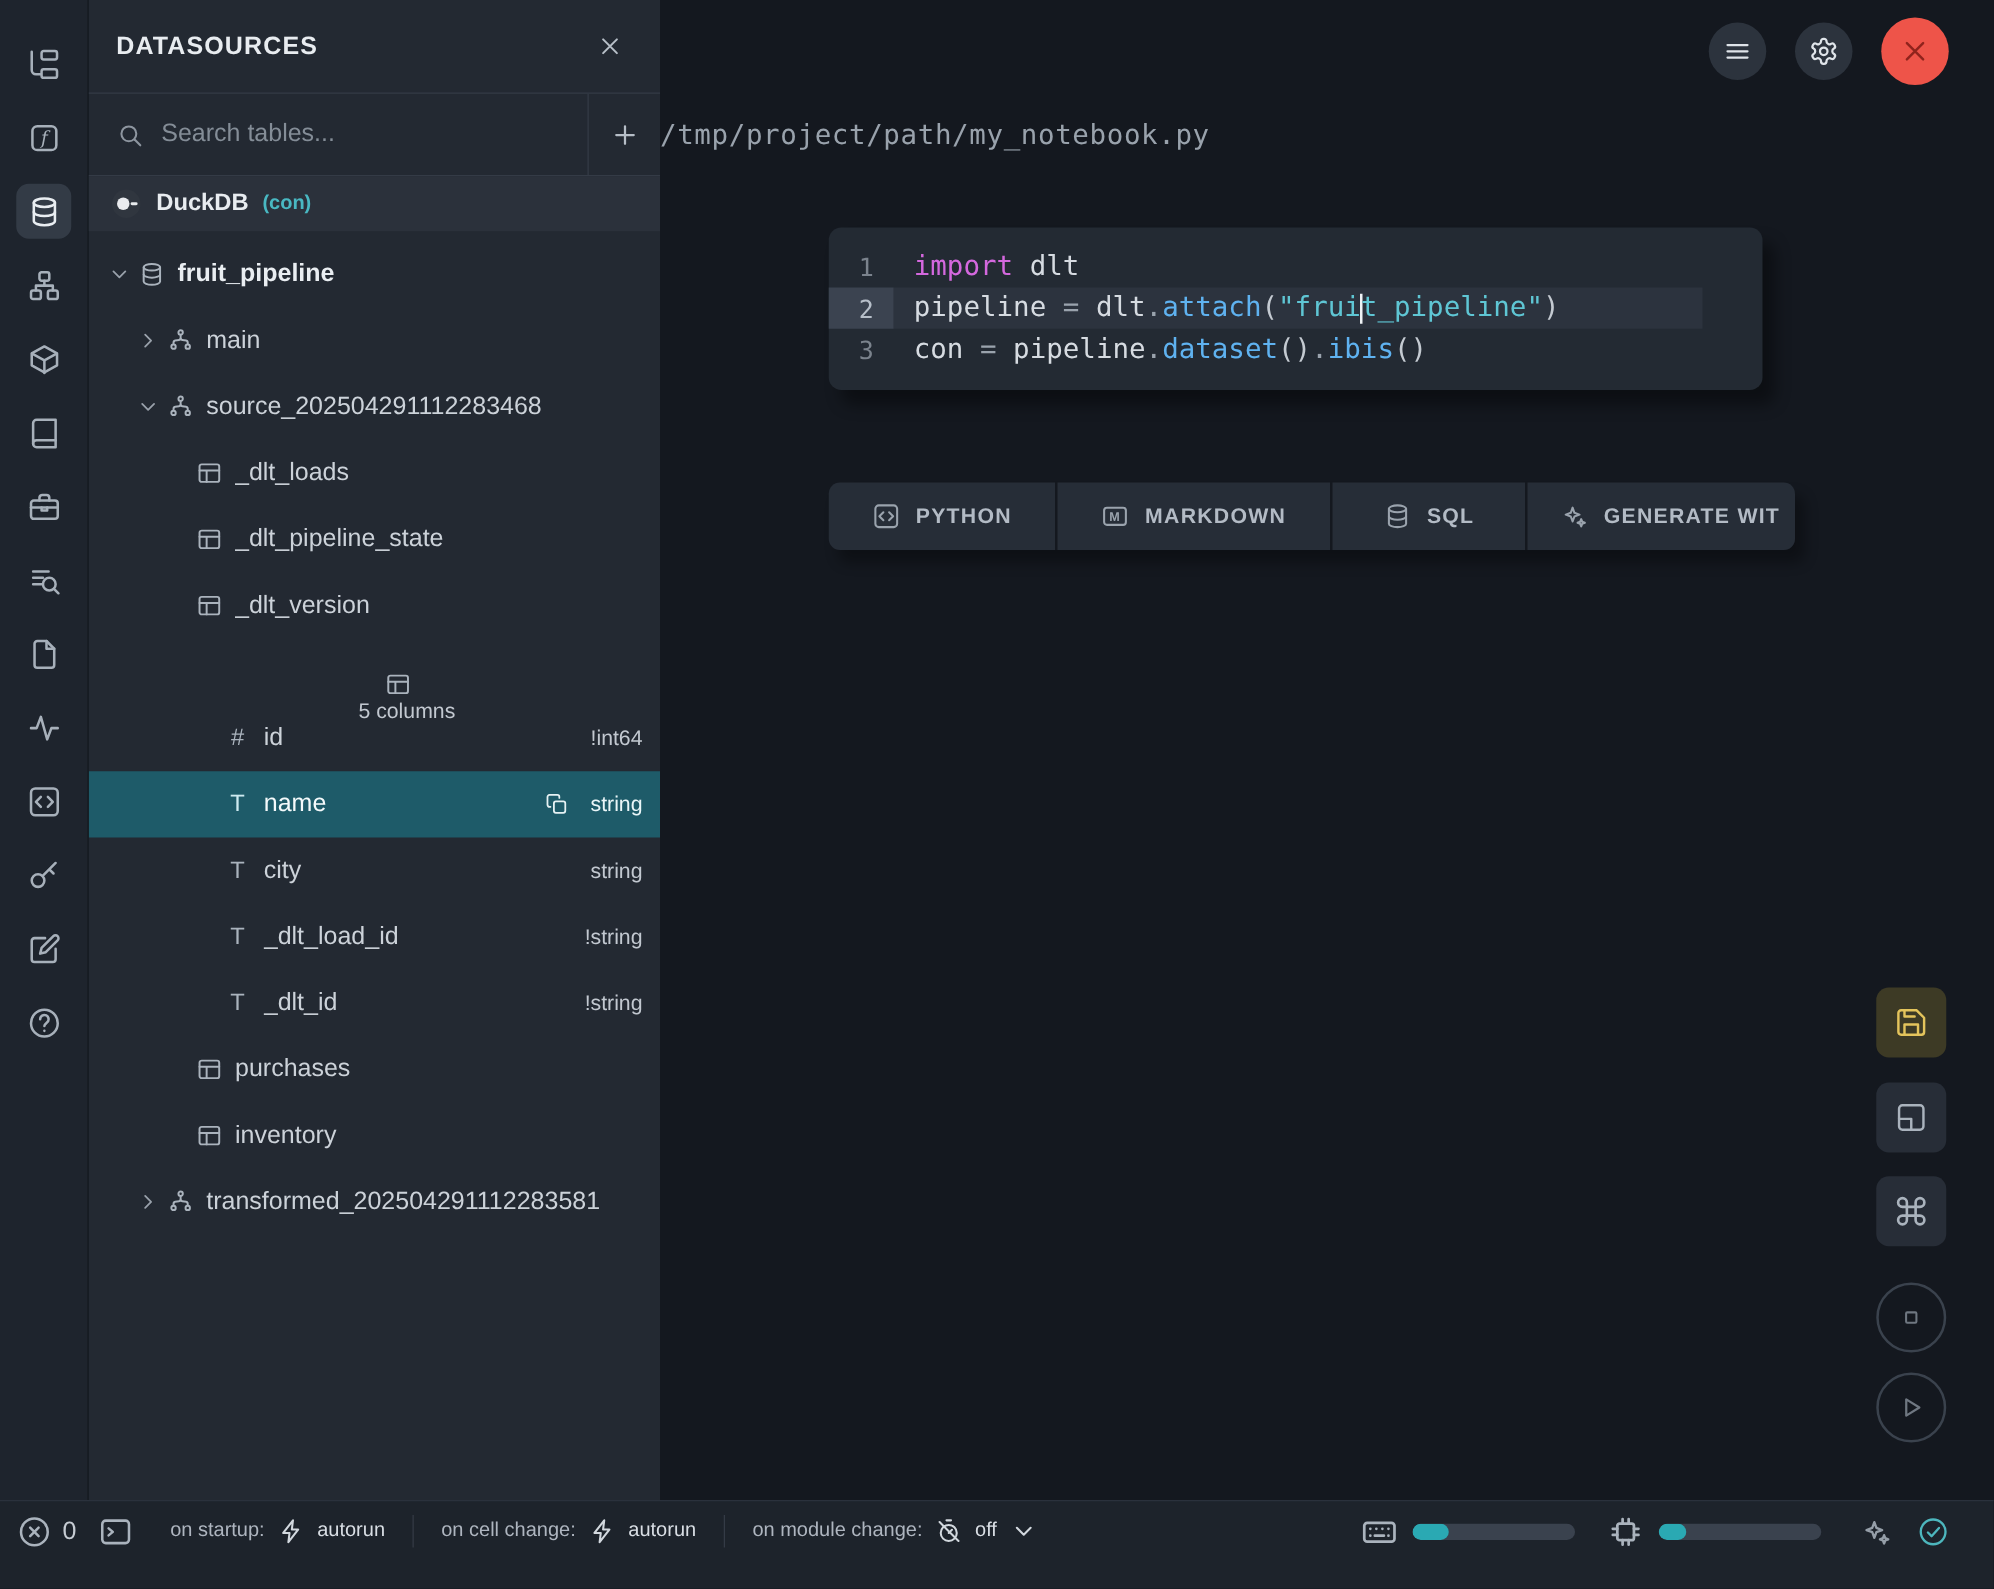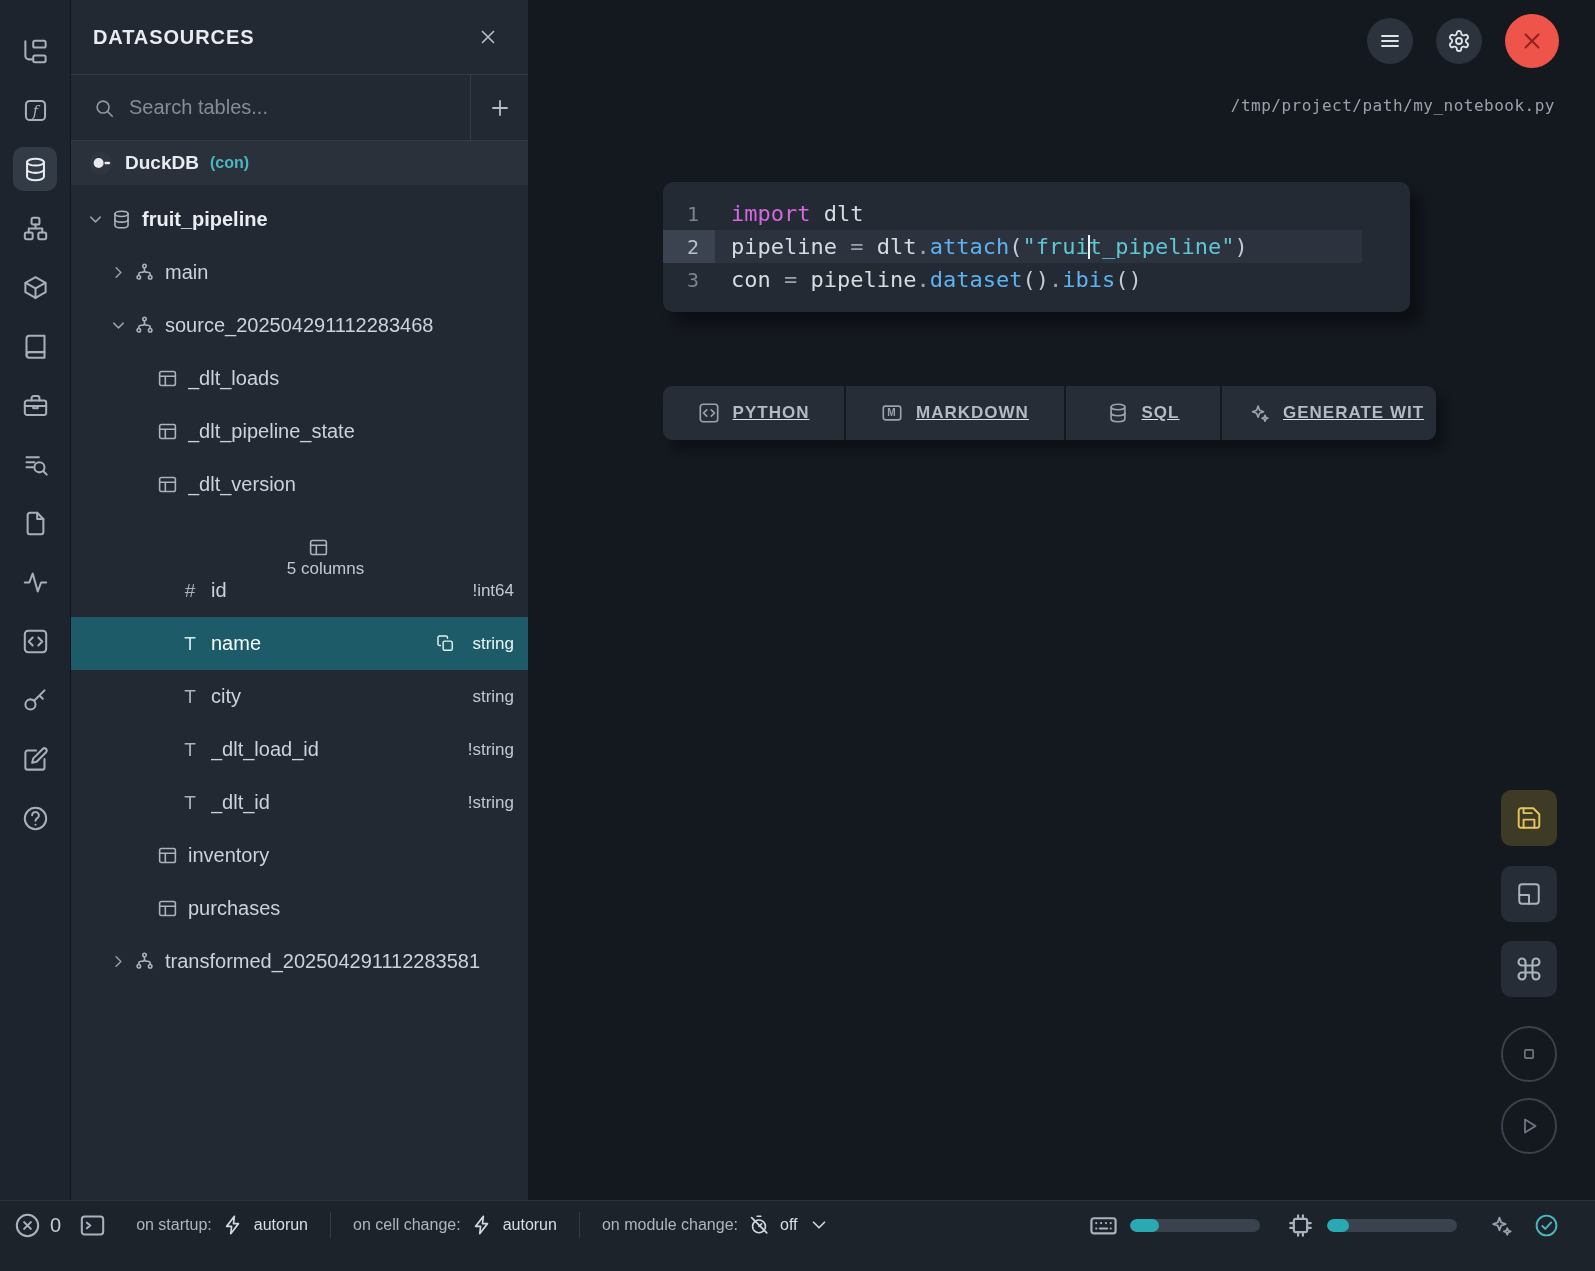--- a/index.html
+++ b/index.html
@@ -49,36 +49,36 @@
 .tree-right{font-size:17px;color:#c2c8d0;margin-left:8px;white-space:nowrap;}
 .copy-ic{width:19px;height:19px;color:#e6f2f4;margin-right:9px;flex:none;}
 
 
 .main{position:absolute;left:528px;top:0;right:0;height:1200px;background:#14181f;}
 .topbar{position:absolute;top:14px;right:36px;display:flex;align-items:center;gap:23px;}
 .circle-btn{width:46px;height:46px;border-radius:50%;background:#2c333d;display:flex;align-items:center;justify-content:center;color:#dfe4e9;flex:none;}
 .circle-btn .icon{width:24px;height:24px;}
 .circle-btn.red{width:54px;height:54px;background:#ee5449;color:#8f231c;}
 .circle-btn.red .icon{width:26px;height:26px;}
-.filepath{position:absolute;top:96px;left:0;right:40px;text-align:right;font-family:"DejaVu Sans Mono",monospace;font-size:16px;color:#99a2ac;letter-spacing:.5px;}
+.filepath{position:absolute;top:96px;left:0;right:40px;text-align:left;font-family:"DejaVu Sans Mono",monospace;font-size:22px;color:#99a2ac;letter-spacing:.5px;}
 .code-cell{position:absolute;left:135px;top:182px;width:747px;border-radius:10px;background:#232a33;padding:15px 0 16px;
            box-shadow:10px 12px 12px rgba(0,0,0,.38);font-family:"DejaVu Sans Mono",monospace;font-size:22px;}
 .code-line{display:flex;height:33px;align-items:stretch;}
 .gutter{width:52px;flex:none;display:flex;align-items:center;justify-content:flex-end;padding-right:16px;color:#7b838d;font-size:20px;}
 .code-line.active .gutter{background:#3b4350;color:#b7bfc9;}
 .line-text{flex:1;display:flex;align-items:center;padding-left:16px;margin-right:48px;white-space:pre;}
 .code-line.active .line-text{background:#2c333e;}
 .tok-kw{color:#d468de;}
 .tok-fn{color:#5fb2f0;}
 .tok-s{color:#5fc6d4;}
 .tok-p{color:#d6dbe1;}
 .tok-o{color:#9aa3ad;}
 .tok-b{color:#c4cad1;}
 .cursor{display:inline-block;width:2px;height:24px;background:#eef2f5;margin:0 -1px;align-self:center;}
-.cell-type-row{position:absolute;left:135px;top:386px;display:flex;gap:2px;border-radius:9px;box-shadow:8px 10px 10px rgba(0,0,0,.32);text-decoration:underline;}
+.cell-type-row{position:absolute;left:135px;top:386px;display:flex;gap:2px;border-radius:9px;box-shadow:8px 10px 10px rgba(0,0,0,.32);}
 .cell-btn{height:54px;background:#262d37;color:#b3bbc5;display:flex;align-items:center;justify-content:center;gap:13px;
           font-size:17px;font-weight:700;letter-spacing:1px;white-space:nowrap;overflow:hidden;flex:none;}
 .cell-btn .icon{width:22px;height:22px;color:#9aa3ad;flex:none;}
 .cell-btn:nth-child(1){width:181px;border-radius:9px 0 0 9px;}
 .cell-btn:nth-child(2){width:218px;}
 .cell-btn:nth-child(3){width:154px;}
 .cell-btn:nth-child(4){width:214px;border-radius:0 9px 9px 0;justify-content:flex-start;padding-left:26px;}
 
 
 .float-btn{position:absolute;right:38px;width:56px;height:56px;display:flex;align-items:center;justify-content:center;}
@@ -400,39 +400,39 @@
         <span class="tree-icon icon-text" data-name="text-icon">T</span>
         <span class="tree-label" data-name="tree-label">_dlt_load_id</span>
         <span class="tree-right" data-name="tree-right-meta">!string</span>
       </div>
       <div class="tree-row" data-name="tree-row-_dlt_id" style="padding-left: 81px;">
         <span class="tree-chevron icon" data-name="chevron-spacer"></span>
         <span class="tree-icon icon-text" data-name="text-icon">T</span>
         <span class="tree-label" data-name="tree-label">_dlt_id</span>
         <span class="tree-right" data-name="tree-right-meta">!string</span>
       </div>
-      <div class="tree-row" data-name="tree-row-inventory" style="padding-left: 58px;">
+      <div class="tree-row" data-name="tree-row-purchases" style="padding-left: 58px;">
         <span class="tree-chevron icon" data-name="chevron-spacer"></span>
         <span class="tree-icon icon-table" data-name="table-icon">
           <svg viewBox="0 0 24 24" fill="none" stroke="currentColor" stroke-width="1.8" stroke-linecap="round" stroke-linejoin="round">
             <rect x="3" y="4" width="18" height="16" rx="2"></rect>
             <path d="M3 9.5h18M9.5 9.5V20"></path>
           </svg>
         </span>
-        <span class="tree-label" data-name="tree-label">inventory</span>
-      </div>
-      <div class="tree-row" data-name="tree-row-purchases" style="padding-left: 58px;">
+        <span class="tree-label" data-name="tree-label">purchases</span>
+      </div>
+      <div class="tree-row" data-name="tree-row-inventory" style="padding-left: 58px;">
         <span class="tree-chevron icon" data-name="chevron-spacer"></span>
         <span class="tree-icon icon-table" data-name="table-icon">
           <svg viewBox="0 0 24 24" fill="none" stroke="currentColor" stroke-width="1.8" stroke-linecap="round" stroke-linejoin="round">
             <rect x="3" y="4" width="18" height="16" rx="2"></rect>
             <path d="M3 9.5h18M9.5 9.5V20"></path>
           </svg>
         </span>
-        <span class="tree-label" data-name="tree-label">purchases</span>
+        <span class="tree-label" data-name="tree-label">inventory</span>
       </div>
       <div class="tree-row" data-name="tree-row-transformed_202504291112283581" style="padding-left: 35px;">
         <span class="tree-chevron icon" data-name="chevron-right-icon">
           <svg viewBox="0 0 24 24" fill="none" stroke="currentColor" stroke-width="1.8" stroke-linecap="round" stroke-linejoin="round">
             <path d="m9 6 6 6-6 6"></path>
           </svg>
         </span>
         <span class="tree-icon icon-schema" data-name="schema-icon">
           <svg viewBox="0 0 24 24" fill="none" stroke="currentColor" stroke-width="1.8" stroke-linecap="round" stroke-linejoin="round">
             <circle cx="12" cy="4.5" r="2"></circle>

